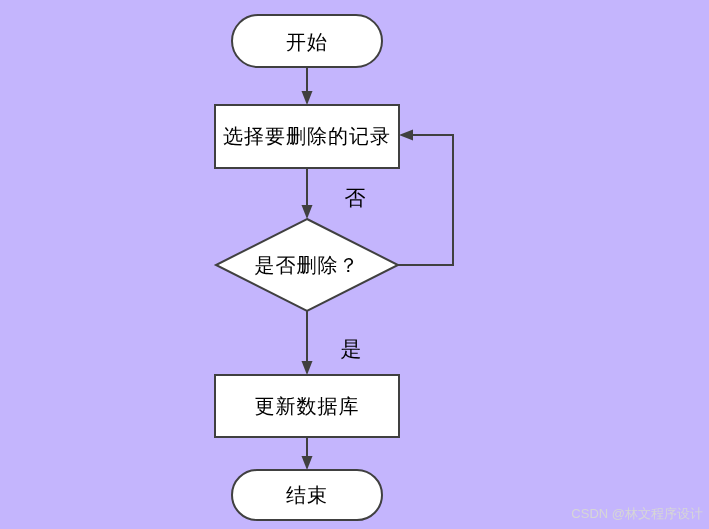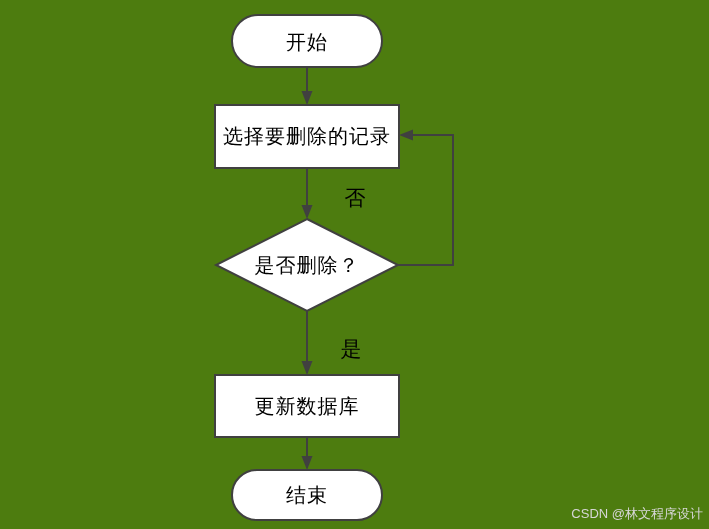--- a/index.html
+++ b/index.html
@@ -4,21 +4,21 @@
 <style>
   html, body {
     margin: 0;
     padding: 0;
     background: #ffffff;
   }
   .canvas {
     position: relative;
     width: 709px;
     height: 529px;
-    background: #4d7c0f;
+    background: #c4b5fd;
     overflow: hidden;
   }
   svg { display: block; }
   .shape {
     fill: #ffffff;
     stroke: #404040;
     stroke-width: 2;
   }
   .edge {
     stroke: #404040;

